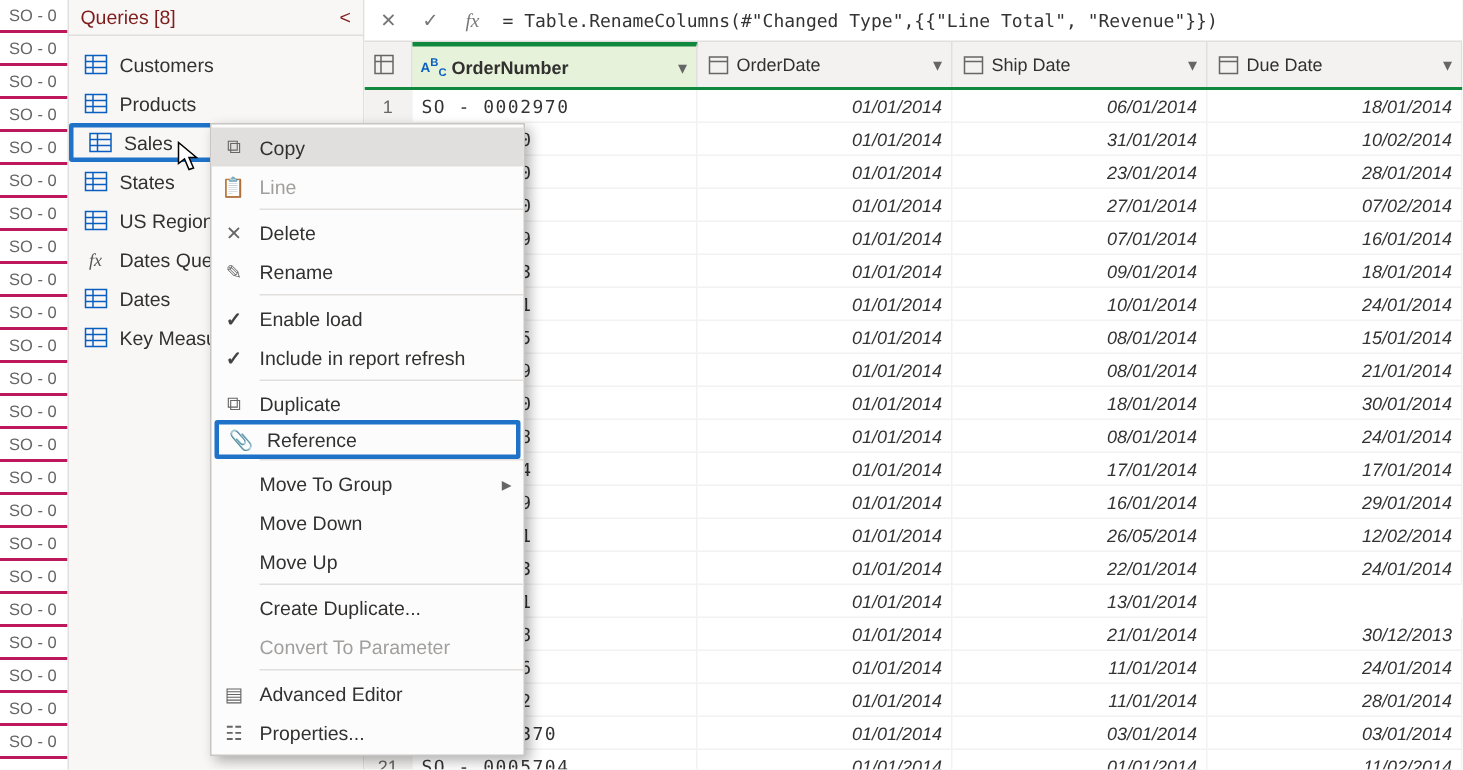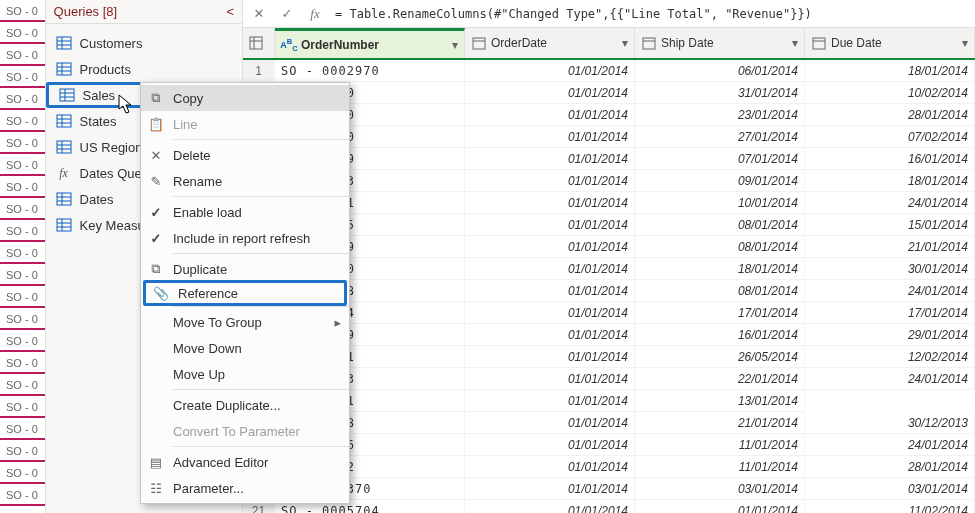--- a/index.html
+++ b/index.html
@@ -433,19 +433,19 @@
       <span class="cm-icon-slot"></span>
       <span>Convert To Parameter</span>
     </div>
     <div class="cm-sep"></div>
     <div class="cm-item">
       <span class="cm-icon-slot">▤</span>
       <span>Advanced Editor</span>
     </div>
     <div class="cm-item">
       <span class="cm-icon-slot">☷</span>
-      <span>Parameter...</span>
+      <span>Properties...</span>
     </div>
   </div>
 
 <svg class="cursor-arrow" width="18" height="22">
   <path d="M1 1 L1 15 L5 12 L8 19 L11 18 L8 11 L13 11 Z" fill="white" stroke="black" stroke-width="1"></path>
 </svg>
 
 </body></html>

